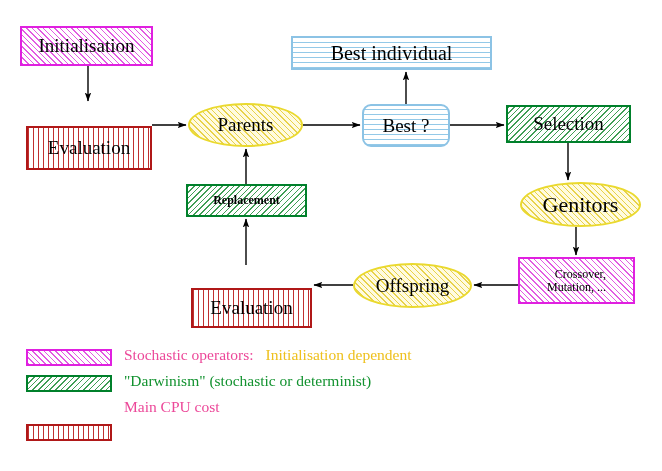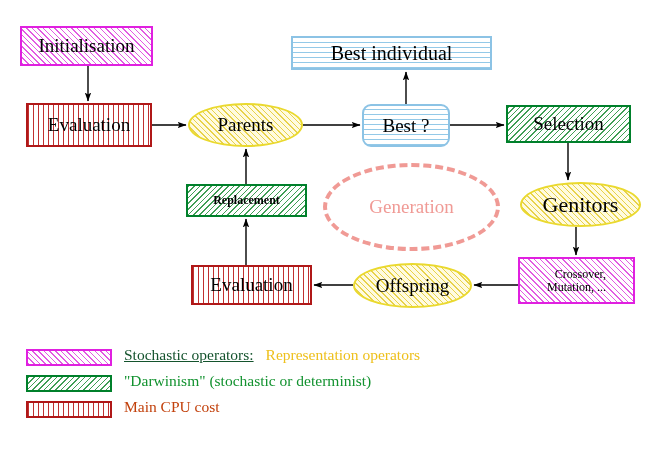--- a/index.html
+++ b/index.html
@@ -58,20 +58,21 @@
       rgba(255,255,255,0) 1px, rgba(255,255,255,0) 4px);
     border: 2px solid #00802b;
   }
   .fill-red-vert {
     background-color: #ffffff;
     background-image: repeating-linear-gradient(
       90deg,
       #c03030 0px, #c03030 1px,
       rgba(255,255,255,0) 1px, rgba(255,255,255,0) 5px);
     border: 2px solid #b01818;
+    margin-top: 23px;
   }
   .fill-blue-horiz {
     background-color: #ffffff;
     background-image: repeating-linear-gradient(
       0deg,
       #93c9e8 0px, #93c9e8 1px,
       rgba(255,255,255,0) 1px, rgba(255,255,255,0) 5px);
     border: 2px solid #8cc3e5;
   }
   .fill-yellow-diag {
@@ -162,23 +163,20 @@
 
     <line x1="518" y1="285" x2="474" y2="285" stroke="#000" stroke-width="1.4" marker-end="url(#arrowhead)"></line>
 
     <line x1="353" y1="285" x2="314" y2="285" stroke="#000" stroke-width="1.4" marker-end="url(#arrowhead)"></line>
 
     <line x1="246" y1="265" x2="246" y2="219" stroke="#000" stroke-width="1.4" marker-end="url(#arrowhead)"></line>
 
     <line x1="246" y1="184" x2="246" y2="149" stroke="#000" stroke-width="1.4" marker-end="url(#arrowhead)"></line>
   </svg>
 
-  <div class="generation-ellipse" id="generation-node" style="left: 323px; top: 163px; width: 177px; height: 88px; font-size: 19px; color: rgb(240, 154, 149); border-color: rgb(240, 154, 149);">
-    <span class="node-label">Generation</span>
-  </div>
 
   <div id="nodes-host">
       <div class="node fill-magenta-diag" style="left: 20px; top: 26px; width: 133px; height: 40px; font-size: 19px;">
         <span class="node-label">Initialisation</span>
       </div>
       <div class="node fill-red-vert" style="left: 26px; top: 103px; width: 126px; height: 44px; font-size: 19px;">
         <span class="node-label">Evaluation</span>
       </div>
       <div class="node fill-yellow-diag ellipse" style="left: 188px; top: 103px; width: 115px; height: 44px; font-size: 19px;">
         <span class="node-label">Parents</span>
@@ -206,25 +204,25 @@
         <span class="node-label">Evaluation</span>
       </div>
       <div class="node fill-green-diag" style="left: 186px; top: 184px; width: 121px; height: 33px; font-size: 12px; font-weight: bold;">
         <span class="node-label">Replacement</span>
       </div>
     </div>
 
   <div id="legend">
       <div class="legend-row">
         <div class="legend-swatch fill-magenta-diag"></div>
-        <div class="legend-text"><span class="part1" style="color: #14532d; text-decoration: underline;">Stochastic operators:</span><span class="part2" style="color: rgb(238, 192, 28);">Representation operators</span></div>
+        <div class="legend-text"><span class="part1" style="color: #ec4899;">Stochastic operators:</span><span class="part2" style="color: rgb(238, 192, 28);">Initialisation dependent</span></div>
       </div>
       <div class="legend-row">
         <div class="legend-swatch fill-green-diag"></div>
         <div class="legend-text"><span class="part1" style="color: rgb(18, 146, 47);">"Darwinism" (stochastic or determinist)</span></div>
       </div>
       <div class="legend-row">
         <div class="legend-swatch fill-red-vert"></div>
-        <div class="legend-text"><span class="part1" style="color: #c2410c; text-align: right;">Main CPU cost</span></div>
+        <div class="legend-text"><span class="part1" style="color: #ec4899; text-align: right;">Main CPU cost</span></div>
       </div>
     </div>
 
 </div>
 
 </body></html>

